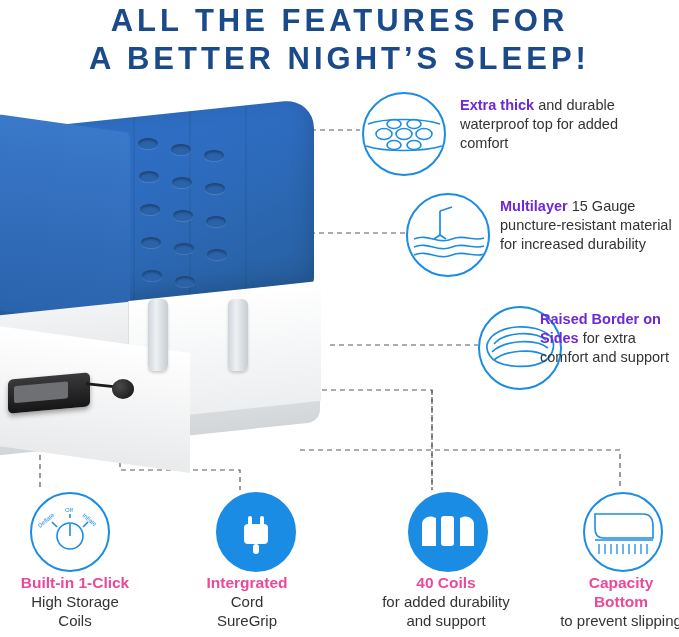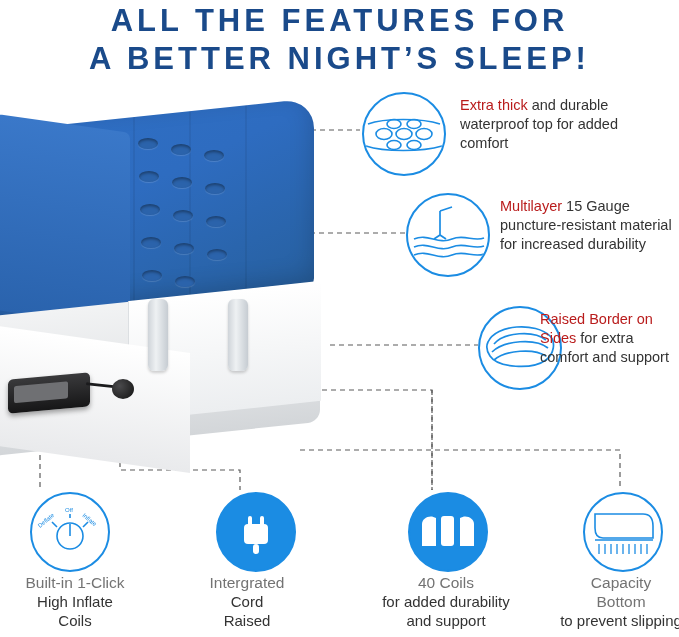--- a/index.html
+++ b/index.html
@@ -92,27 +92,27 @@
 
   
   .circle{
     position:absolute;border:2px solid #1b8ce3;border-radius:50%;
     background:#ffffff;overflow:hidden;
   }
   .circle.filled{background:#1b8ce3;border-color:#1b8ce3;}
 
   
   .ctext{position:absolute;color:#333333;font-size:14.5px;line-height:19px;}
-  .ctext .hl{color:#b91c1c;font-weight:normal;}
+  .ctext .hl{color:#6d28d9;font-weight:bold;}
 
   
   .blabel{
     position:absolute;text-align:center;font-size:15px;line-height:19px;color:#333333;
   }
-  .blabel .t{color:#737373;font-weight:normal;font-size:15.5px;}
+  .blabel .t{color:#ec4899;font-weight:bold;font-size:15.5px;}
 
   
   .dash{position:absolute;}
 </style>
 </head>
 <body>
 
 <div class="canvas">
 
   <div class="headline">
@@ -252,38 +252,38 @@
       </g>
       <g fill="#1b8ce3" font-size="6" font-family="Liberation Sans, sans-serif">
         <text x="8" y="34" transform="rotate(-40 8 34)">Deflate</text>
         <text x="33" y="18">Off</text>
         <text x="50" y="22" transform="rotate(40 50 22)">Inflate</text>
       </g>
     </svg>
   </div>
   <div class="blabel" style="left:0px;top:573px;width:150px;">
     <span class="t">Built-in 1-Click</span><br>
-    <span>High Inflate</span><br>
+    <span>High Storage</span><br>
     <span>Coils</span>
   </div>
 
   <div class="circle filled" style="left:216px;top:492px;width:76px;height:76px;">
     <svg viewBox="0 0 76 76" width="76" height="76">
       <g fill="#ffffff">
         <rect x="26" y="30" width="24" height="20" rx="4"></rect>
         <rect x="30" y="22" width="4" height="10" rx="2"></rect>
         <rect x="42" y="22" width="4" height="10" rx="2"></rect>
         <rect x="35" y="50" width="6" height="10" rx="3"></rect>
       </g>
     </svg>
   </div>
   <div class="blabel" style="left:172px;top:573px;width:150px;">
     <span class="t">Intergrated</span><br>
     <span>Cord</span><br>
-    <span>Raised</span>
+    <span>SureGrip</span>
   </div>
 
   <div class="circle filled" style="left:408px;top:492px;width:76px;height:76px;">
     <svg viewBox="0 0 76 76" width="76" height="76">
       <g fill="#ffffff">
         <path d="M12,52 L12,30 C12,24 20,20 26,24 L26,52 Z"></path>
         <rect x="31" y="22" width="13" height="30" rx="3"></rect>
         <path d="M64,52 L64,30 C64,24 56,20 50,24 L50,52 Z"></path>
       </g>
       <g stroke="#1b8ce3" stroke-width="1.2" fill="none">

